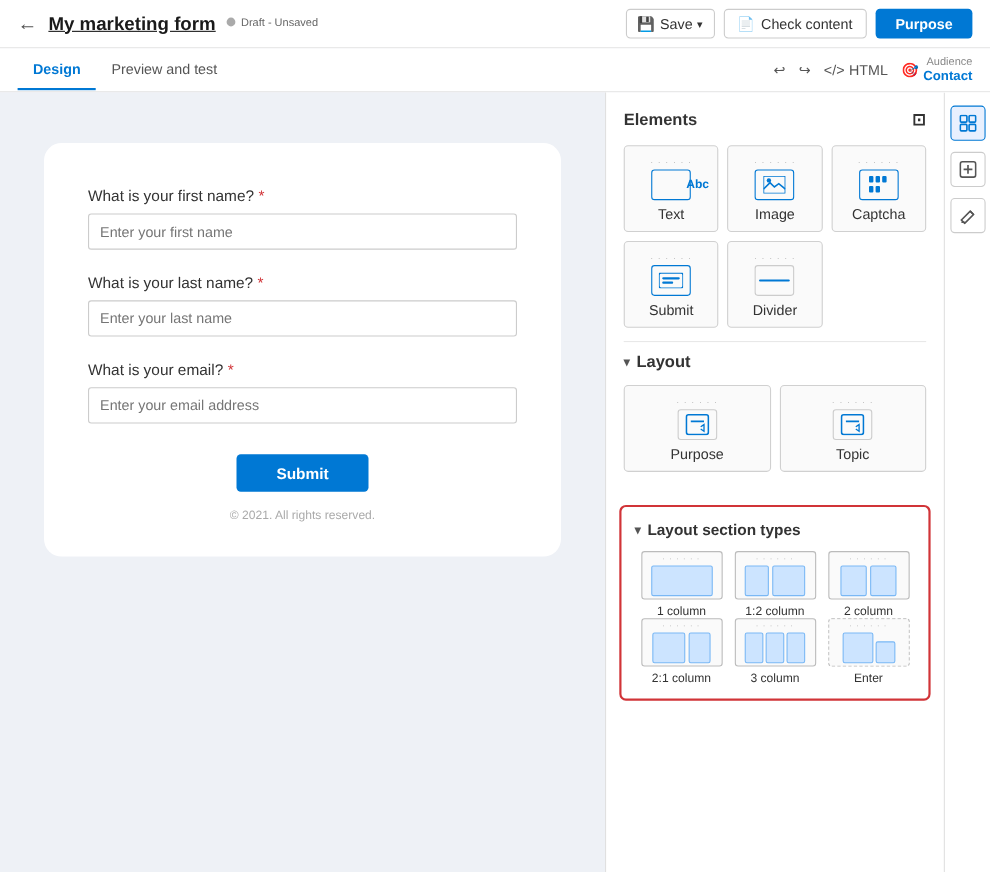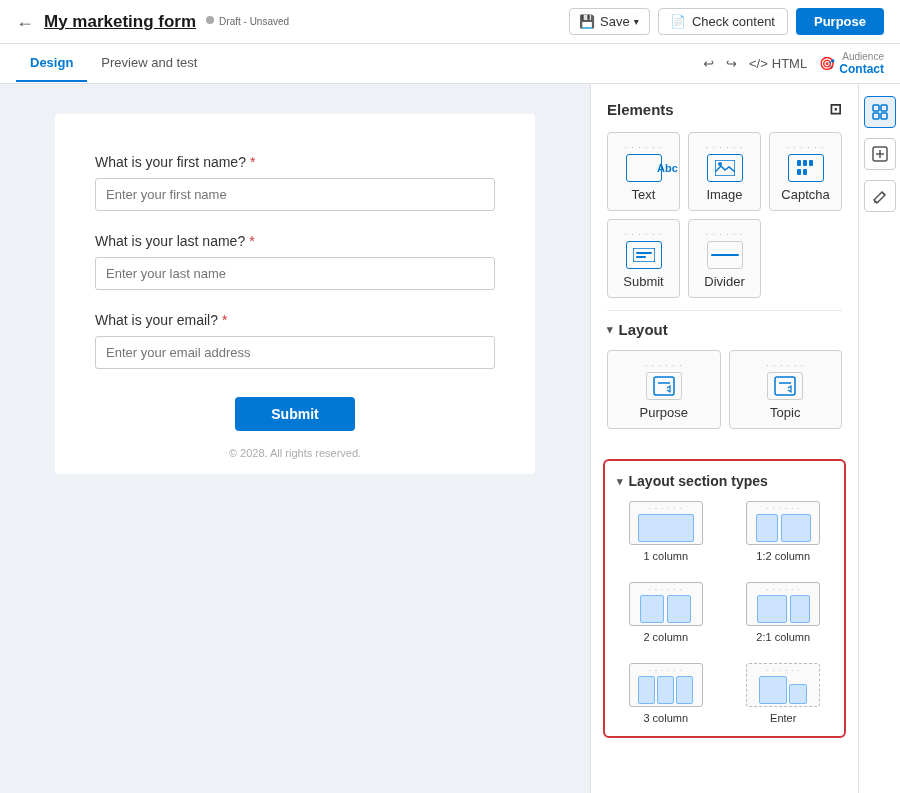--- a/index.html
+++ b/index.html
@@ -54,41 +54,41 @@
     
     .main-layout {
       display: flex; height: calc(793px - 84px);
     }
 
     
     .form-area {
       flex: 1; background: #eef1f6; padding: 30px 40px; overflow-y: auto;
     }
     .form-card {
-      background: #fff; border-radius: 4px; padding: 40px 40px 15px;
-      max-width: 480px; margin: 0 auto;
+      background: #fff; border-radius: 16px; padding: 40px 40px 31px;
+      max-width: 480px; margin: 16px auto;
     }
     .form-group { margin-bottom: 22px; }
     .form-label { font-size: 14px; font-weight: 500; margin-bottom: 8px; display: flex; align-items: center; gap: 4px; }
     .required { color: #d13438; font-size: 14px; }
     .form-input {
       width: 100%; border: 1px solid #ccc; border-radius: 3px;
       padding: 8px 10px; font-size: 13px; color: #999; background: #fff;
       outline: none;
     }
     .submit-btn-wrap { text-align: center; margin: 28px 0 16px; }
     .submit-btn {
       background: #0078d4; color: #fff; border: none; border-radius: 4px;
       padding: 9px 36px; font-size: 14px; font-weight: 600; cursor: pointer;
     }
     .form-footer { text-align: center; font-size: 11px; color: #aaa; margin-top: 8px; }
 
     
     .right-panel {
-      width: 310px; background: #fff; border-left: 1px solid #e0e0e0;
+      width: 350px; background: #fff; border-left: 1px solid #e0e0e0;
       overflow-y: auto; position: relative;
     }
     .elements-section { padding: 16px 16px 8px; }
     .section-title { font-size: 15px; font-weight: 600; margin-bottom: 14px; display: flex; align-items: center; justify-content: space-between; }
     .section-toggle { display: flex; align-items: center; gap: 6px; font-size: 15px; font-weight: 600; cursor: pointer; }
     .toggle-chevron { font-size: 11px; color: #555; }
 
     .elements-grid {
       display: grid; grid-template-columns: repeat(3, 1fr); gap: 8px; margin-bottom: 12px;
     }
@@ -106,21 +106,21 @@
 
     .divider { border: none; border-top: 1px solid #e8e8e8; margin: 10px 0; }
 
     
     .layout-section {
       border: 2.5px solid #d13438; border-radius: 6px; margin: 10px 12px 12px;
       padding: 12px;
     }
     .layout-section-title { font-size: 14px; font-weight: 600; margin-bottom: 12px; display: flex; align-items: center; gap: 6px; }
     .layout-grid {
-      display: grid; grid-template-columns: repeat(2, 1fr); gap: 20px;
+      display: grid; grid-template-columns: repeat(3, 1fr); gap: 0;
     }
     .layout-item {
       display: flex; flex-direction: column; align-items: center;
       cursor: pointer; 
     }
     .layout-preview {
       border: 1px solid #bbb; border-radius: 3px; background: #fafafa;
       width: 74px; height: 44px; margin-bottom: 5px; display: flex; align-items: center; justify-content: center;
       overflow: hidden; position: relative;
     }
@@ -231,21 +231,21 @@
           <span>What is your email?</span>
           <span class="required">*</span>
         </div>
         <input class="form-input" type="email" placeholder="Enter your email address" style="">
       </div>
 
       <div class="submit-btn-wrap">
         <button class="submit-btn">Submit</button>
       </div>
 
-      <div class="form-footer">© 2028. All rights reserved.</div>
+      <div class="form-footer">© 2021. All rights reserved.</div>
     </div>
   </div>
 
   <div class="right-panel">
     <div class="right-content">
 
       <div class="elements-section">
         <div class="section-title">
           <span>Elements</span>
           <span>⊡</span>

